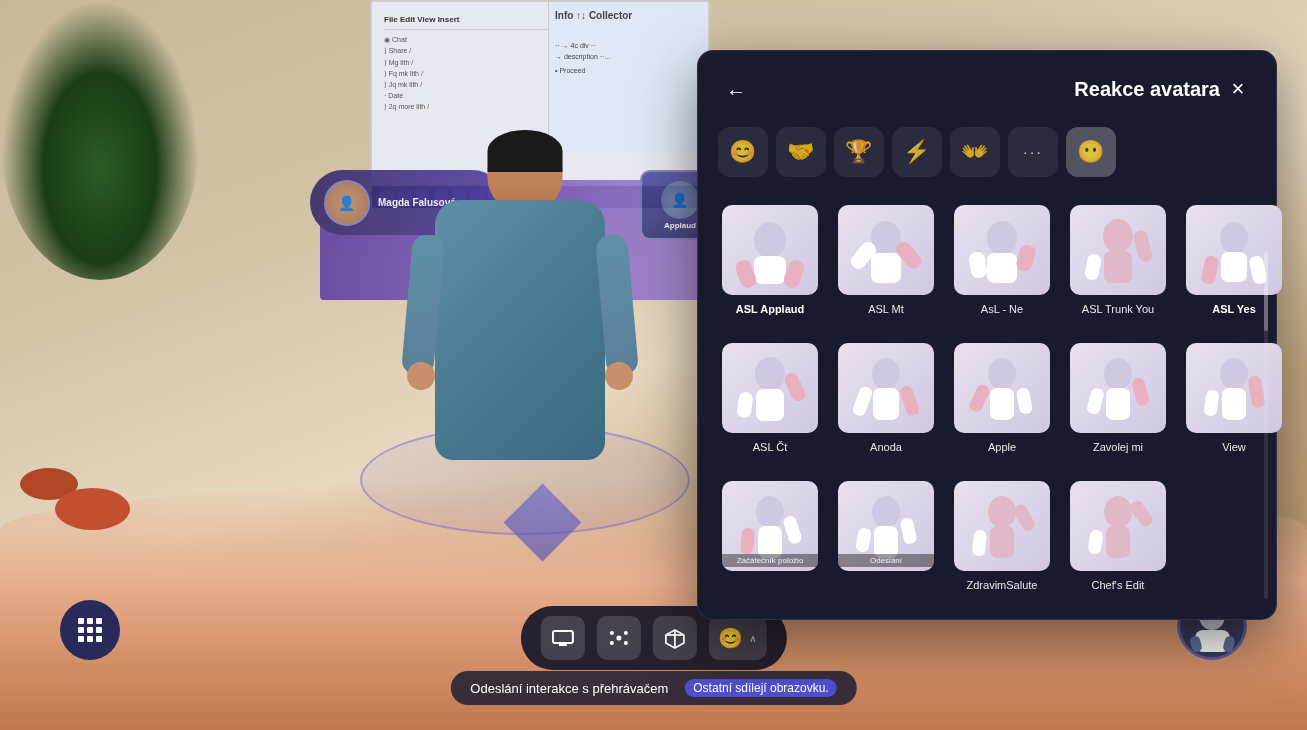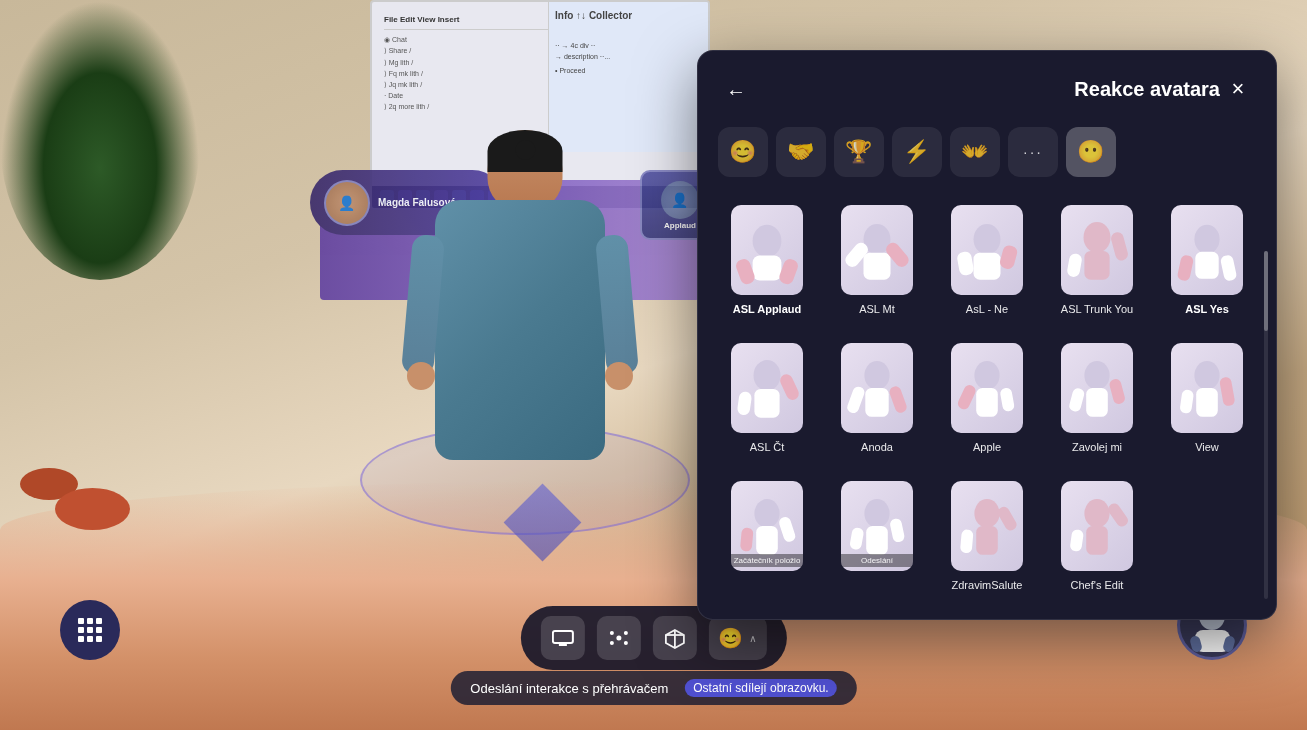--- a/index.html
+++ b/index.html
@@ -407,21 +407,21 @@
       display: flex;
       flex-direction: column;
       align-items: center;
       gap: 8px;
       cursor: pointer;
       border-radius: 12px;
       padding: 8px 4px;
       transition: background 0.2s;
     }
     .reaction-thumb {
-      width: 72px;
+      width: 96px;
       height: 90px;
       border-radius: 10px;
       background: linear-gradient(135deg, #e8e0f0 0%, #d0c8e0 100%);
       overflow: hidden;
       position: relative;
       display: flex;
       align-items: center;
       justify-content: center;
     }
     .reaction-label {

